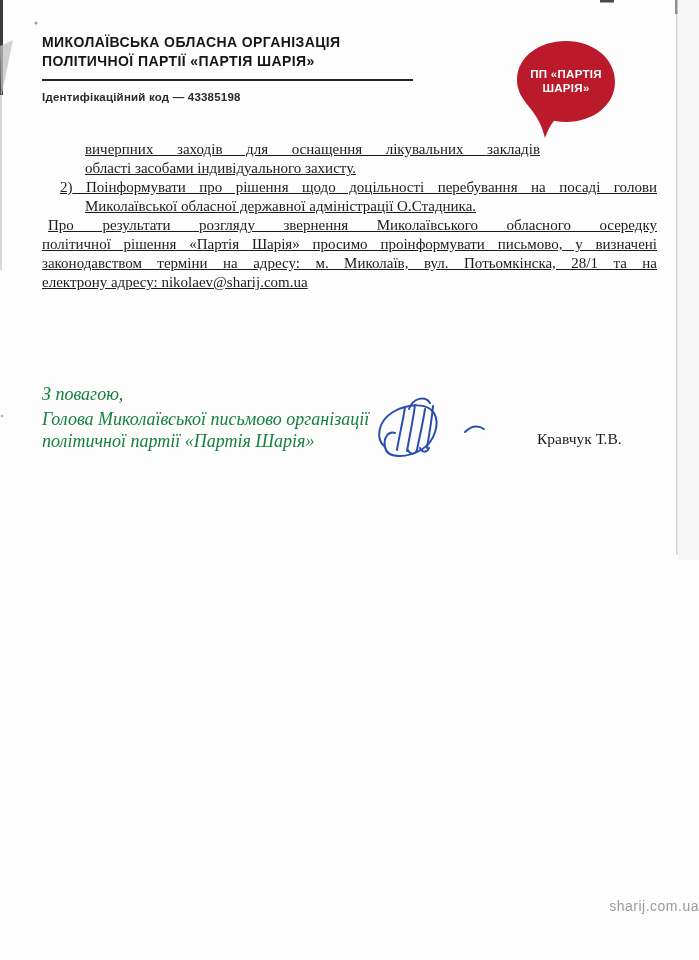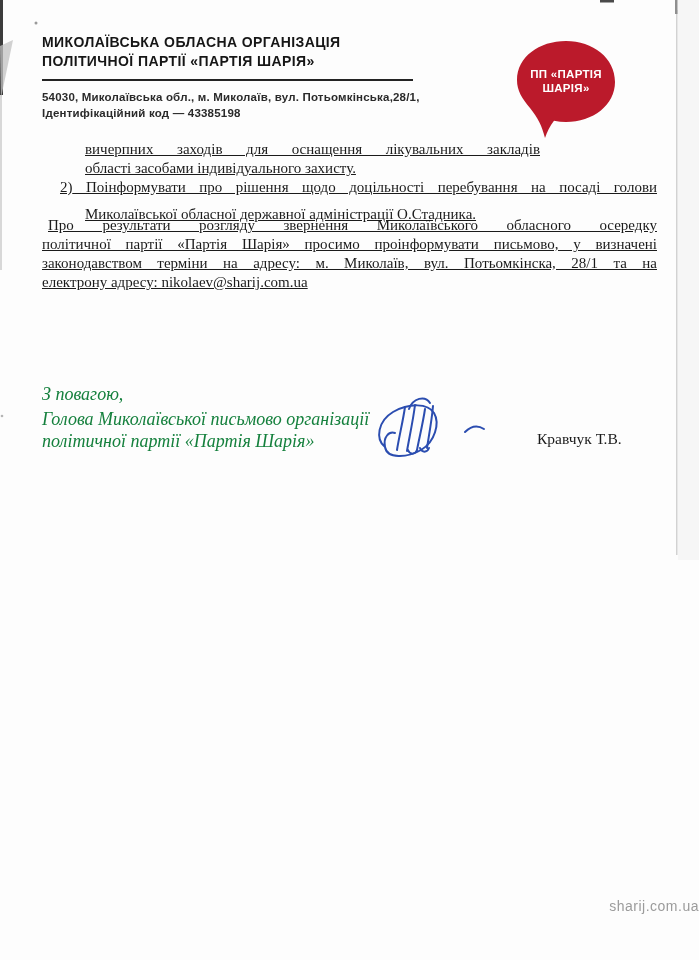--- a/index.html
+++ b/index.html
@@ -51,41 +51,40 @@
 <div id="page">
 
   <div class="lh-title">
     <div>МИКОЛАЇВСЬКА ОБЛАСНА ОРГАНІЗАЦІЯ</div>
     <div>ПОЛІТИЧНОЇ ПАРТІЇ «ПАРТІЯ ШАРІЯ»</div>
   </div>
 
   <div class="lh-rule"></div>
 
   <div class="lh-addr">
-    <div>54030, Миколаївська обл., м. Миколаїв, вул. Потьомкінська,28/1,</div>
     <div>Ідентифікаційний код — 43385198</div>
   </div>
 
   <svg class="logo" viewBox="0 0 106 104">
     <path d="M 33,100 C 30,88 26,80 18,70 C 10,60 5,53 5,42 C 5,19 27,3 54,3 C 81,3 103,20 103,44 C 103,67 81,84 54,84 C 50,84 46,83.6 42,82.8 C 38,88 35,94 33,100 Z" fill="#bb1a2b"></path>
     <text x="54" y="40" text-anchor="middle" fill="#ffffff">ПП «ПАРТІЯ</text>
     <text x="54" y="54" text-anchor="middle" fill="#ffffff">ШАРІЯ»</text>
   </svg>
 
   <div class="bline just" style="left:85px;top:140px;width:455px;">вичерпних заходів для оснащення лікувальних закладів</div>
 
   <div class="bline" style="left:85px;top:159px;">області засобами індивідуального захисту.</div>
 
   <div class="bline just" style="left:60px;top:178px;width:597px;"><span class="lnum">2)</span> <span>Поінформувати про рішення щодо доцільності перебування на посаді голови</span></div>
 
-  <div class="bline" style="left:85px;top:197px;margin-top:8px;">Миколаївської обласної державної адміністрації О.Стадника.</div>
+  <div class="bline" style="left:85px;top:197px;">Миколаївської обласної державної адміністрації О.Стадника.</div>
 
   <div class="bline just" style="left:48px;top:216px;width:609px;">Про результати розгляду звернення Миколаївського обласного осередку</div>
 
-  <div class="bline just" style="left:42px;top:235px;width:615px;">політичної партії «Партія Шарія» просимо проінформувати письмово, у визначені</div>
+  <div class="bline just" style="left:42px;top:235px;width:615px;">політичної рішення «Партія Шарія» просимо проінформувати письмово, у визначені</div>
 
   <div class="bline just" style="left:42px;top:254px;width:615px;">законодавством терміни на адресу: м. Миколаїв, вул. Потьомкінска, 28/1 та на</div>
 
   <div class="bline" style="left:42px;top:273px;">електрону адресу: nikolaev@sharij.com.ua</div>
 
   <div class="sline" style="left:42px;top:383px;">З повагою,</div>
   <div class="sline" style="left:42px;top:408px;">Голова Миколаївської письмово організації</div>
   <div class="sline" style="left:42px;top:430px;">політичної партії «Партія Шарія»</div>
 
   <svg class="sig-svg" viewBox="0 0 130 80">

